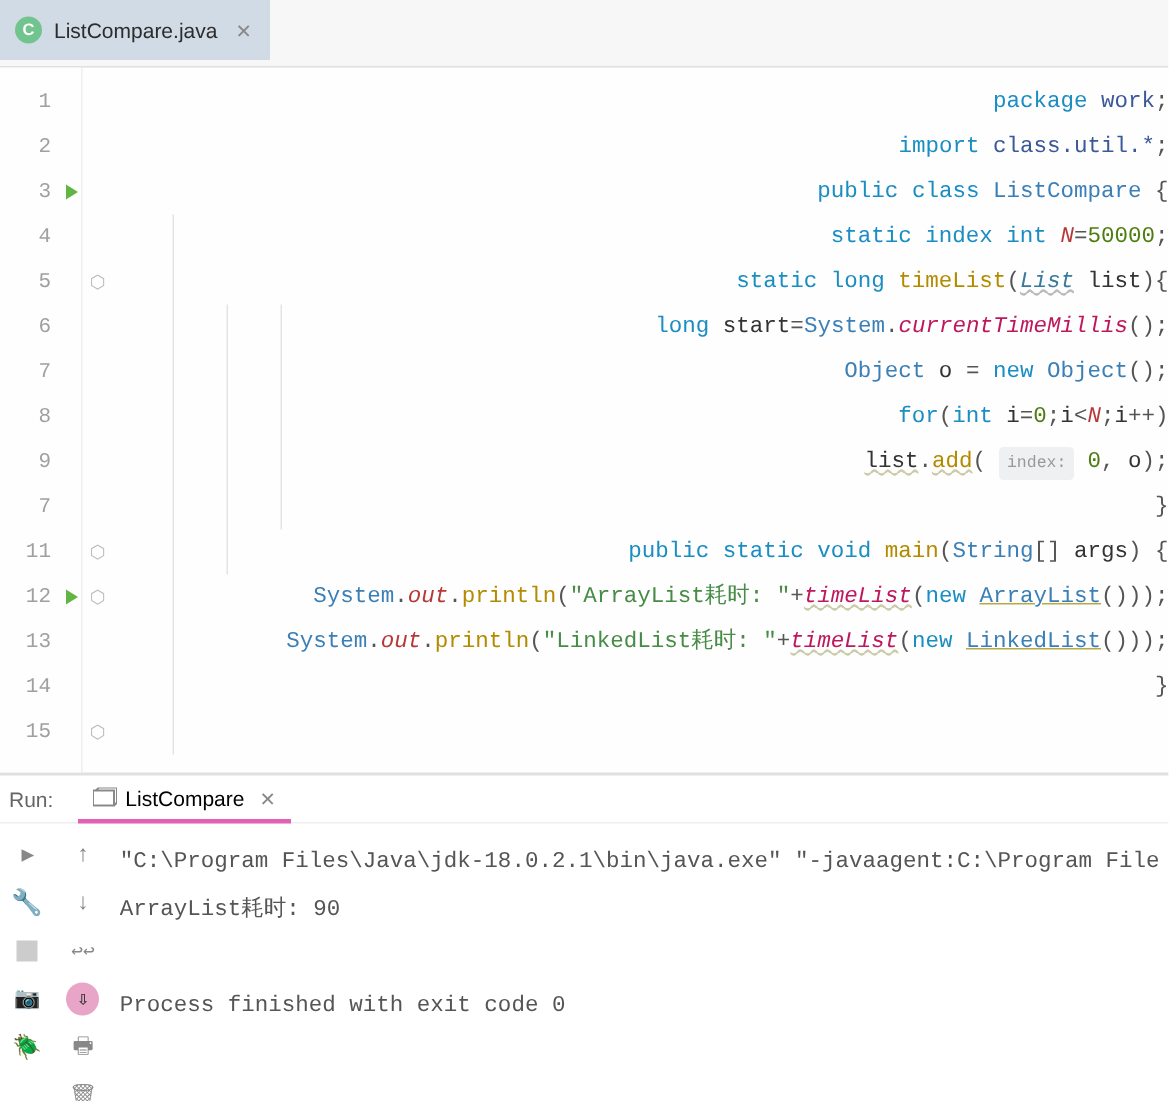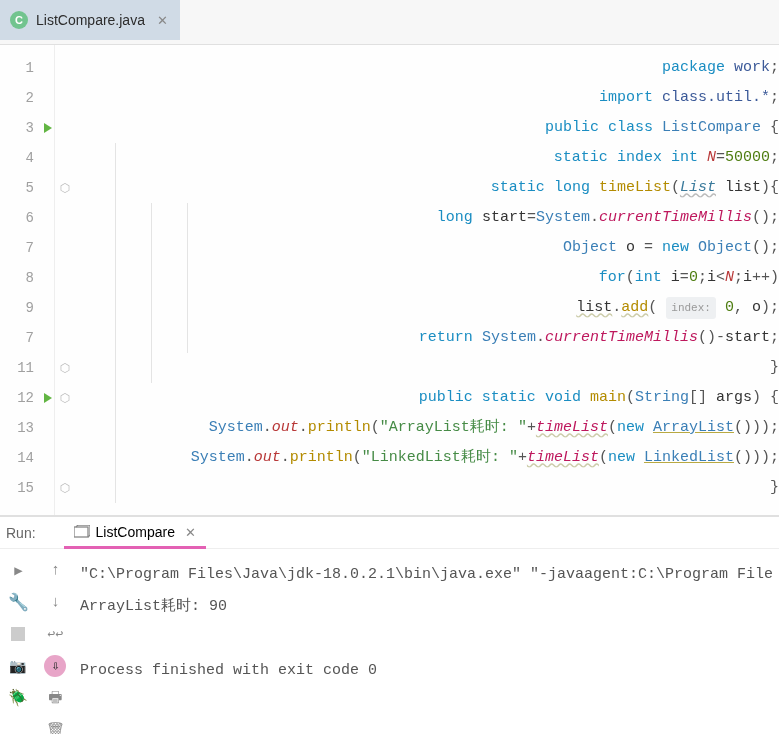--- a/index.html
+++ b/index.html
@@ -143,21 +143,21 @@
       height: 36px;
       display: flex;
       align-items: center;
       padding-left: 2px;
       font-family: -apple-system, 'Segoe UI', Arial, sans-serif;
       font-size: 14px;
       border-bottom: 1px solid #eee;
     }
     .run-label {
       color: #666;
-      margin-right: 28px;
+      margin-right: 16px;
       padding-left: 4px;
     }
     .run-tab {
       display: flex;
       align-items: center;
       gap: 6px;
       padding: 6px 10px;
       border-bottom: 3px solid #e361b4;
       position: relative;
       top: 1px;
@@ -279,21 +279,20 @@
     <div class="code-line">    <span class="kw">static</span> <span class="kw">long</span> <span class="mname">timeList</span><span class="punct">(</span><span class="itparam">List</span> <span class="var">list</span><span class="punct">){</span></div>
 
     <div class="code-line">        <span class="kw">long</span> <span class="var">start</span><span class="punct">=</span><span class="cls">System</span><span class="punct">.</span><span class="mcall">currentTimeMillis</span><span class="punct">();</span></div>
 
     <div class="code-line">        <span class="cls">Object</span> <span class="var">o</span><span class="punct"> = </span><span class="kw">new</span> <span class="cls">Object</span><span class="punct">();</span></div>
 
     <div class="code-line">        <span class="kw">for</span><span class="punct">(</span><span class="kw">int</span> <span class="var">i</span><span class="punct">=</span><span class="num">0</span><span class="punct">;</span><span class="var">i</span><span class="punct">&lt;</span><span class="field">N</span><span class="punct">;</span><span class="var">i</span><span class="punct">++)</span></div>
 
     <div class="code-line">            <span class="var wavy">list</span><span class="punct">.</span><span class="mname wavy">add</span><span class="punct">( </span><span class="comment-inlay">index:</span><span> </span><span class="num">0</span><span class="punct">, </span><span class="var">o</span><span class="punct">);</span></div>
 
-    <div class="code-line">        <span class="kw">return</span> <span class="cls">System</span><span class="punct">.</span><span class="mcall">currentTimeMillis</span><span class="punct">()-</span><span class="var">start</span><span class="punct">;</span></div>
 
     <div class="code-line">    <span class="punct">}</span></div>
 
     <div class="code-line">    <span class="kw">public</span> <span class="kw">static</span> <span class="kw">void</span> <span class="mname">main</span><span class="punct">(</span><span class="cls">String</span><span class="punct">[] </span><span class="var">args</span><span class="punct">) {</span></div>
 
     <div class="code-line">        <span class="cls">System</span><span class="punct">.</span><span class="field">out</span><span class="punct">.</span><span class="mname">println</span><span class="punct">(</span><span class="str">"ArrayList耗时: "</span><span class="punct">+</span><span class="mcall wavy">timeList</span><span class="punct">(</span><span class="kw">new</span><span> </span><span class="cls ulink">ArrayList</span><span class="punct">()));</span></div>
 
     <div class="code-line">        <span class="cls">System</span><span class="punct">.</span><span class="field">out</span><span class="punct">.</span><span class="mname">println</span><span class="punct">(</span><span class="str">"LinkedList耗时: "</span><span class="punct">+</span><span class="mcall wavy">timeList</span><span class="punct">(</span><span class="kw">new</span><span> </span><span class="cls ulink">LinkedList</span><span class="punct">()));</span></div>
 
     <div class="code-line">    <span class="punct">}</span></div>

